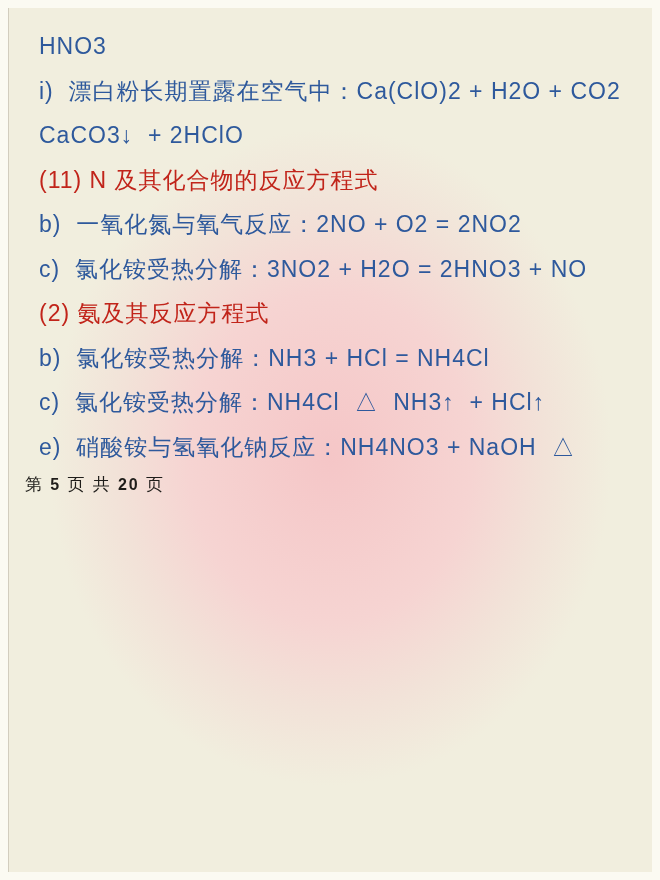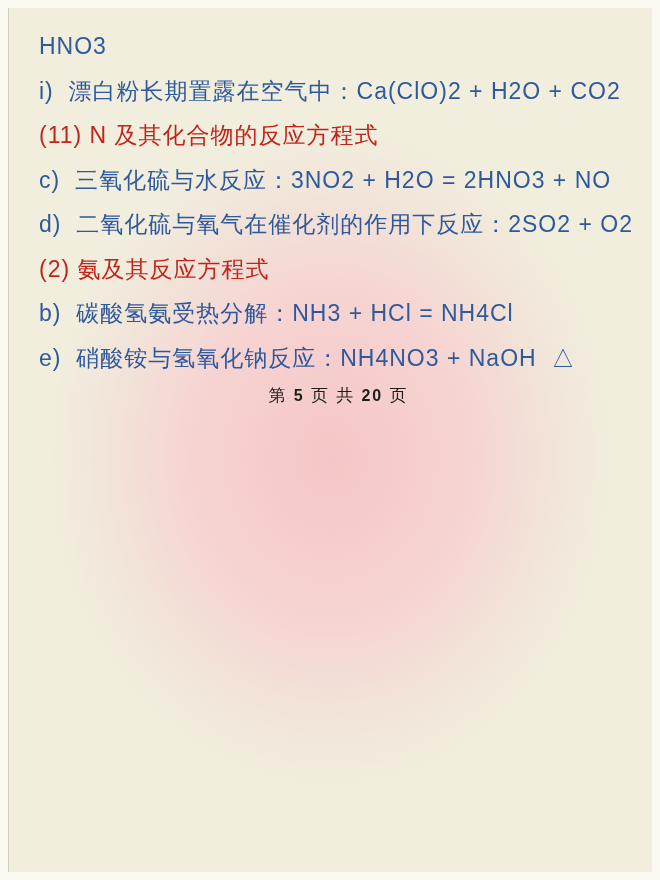--- a/index.html
+++ b/index.html
@@ -50,45 +50,46 @@
   }
   .line.blue {
     color: var(--blue, #2e599c);
   }
   .line.red {
     color: var(--red, #c1241a);
     font-weight: normal;
   }
   .footer {
     margin-top: 4px;
-    text-align: center;
     font-family: "Liberation Serif", serif;
     font-size: 17px;
     color: var(--footer, #1f1d1a);
     letter-spacing: 2px;
     padding-left: 16px;
   }
   .footer .num {
     font-weight: bold;
     font-family: "Liberation Sans", sans-serif;
     font-size: 16px;
   }
 </style>
 </head>
 <body>
 
 <div class="frame">
   <div class="page">
     <div class="content">
         <div class="line blue">HNO3</div>
         <div class="line blue">i)  漂白粉长期置露在空气中：Ca(ClO)2 + H2O + CO2 =</div>
+        <div class="line blue">CaCO3↓  + 2HClO</div>
         <div class="line red">(11) N 及其化合物的反应方程式</div>
-        <div class="line blue">c)  三氧化硫与水反应：3NO2 + H2O = 2HNO3 + NO</div>
-        <div class="line blue">d)  二氧化硫与氧气在催化剂的作用下反应：2SO2 + O2</div>
+        <div class="line blue">b)  一氧化氮与氧气反应：2NO + O2 = 2NO2</div>
+        <div class="line blue">c)  氯化铵受热分解：3NO2 + H2O = 2HNO3 + NO</div>
         <div class="line red">(2) 氨及其反应方程式</div>
-        <div class="line blue">b)  碳酸氢氨受热分解：NH3 + HCl = NH4Cl</div>
+        <div class="line blue">b)  氯化铵受热分解：NH3 + HCl = NH4Cl</div>
+        <div class="line blue">c)  氯化铵受热分解：NH4Cl  △  NH3↑  + HCl↑</div>
         <div class="line blue">e)  硝酸铵与氢氧化钠反应：NH4NO3 + NaOH  △  NH3</div>
       </div>
     <div class="footer">
       <span>第 </span><span class="num">5</span><span> 页 共 </span><span class="num">20</span><span> 页</span>
     </div>
   </div>
 </div>
 
 </body></html>

